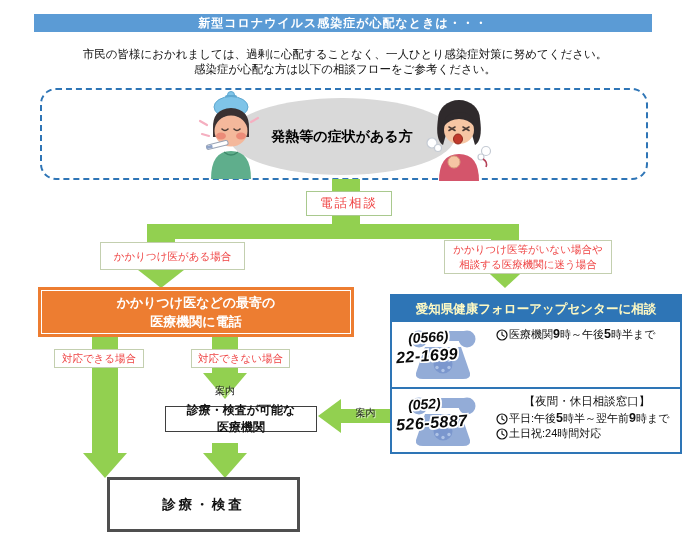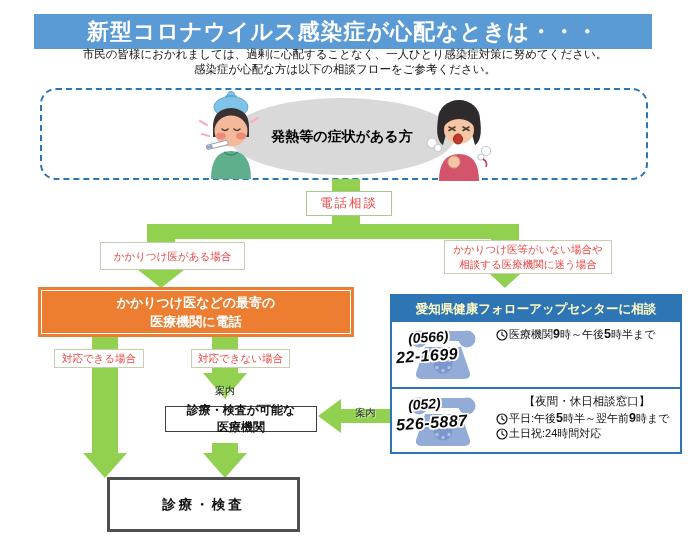--- a/index.html
+++ b/index.html
@@ -11,22 +11,22 @@
     --phone-blue:#93ACD7;
     --label-border:#C3CFAF;
   }
   html,body{margin:0;padding:0;background:#fff;}
   #stage{
     position:relative;width:690px;height:539px;background:#fff;overflow:hidden;
     font-family:"Liberation Sans","DejaVu Sans",sans-serif;color:#111;margin:0 auto;
   }
   .abs{position:absolute;box-sizing:border-box;}
   
-  .banner{left:34px;top:14px;width:618px;height:35px;background:var(--banner-blue);
-    color:#fff;font-weight:bold;font-size:22px;letter-spacing:1px;
+  .banner{left:34px;top:14px;width:618px;height:18px;background:var(--banner-blue);
+    color:#fff;font-weight:bold;font-size:12px;letter-spacing:1px;
     display:flex;align-items:center;justify-content:center;z-index:2;}
   .subtitle{left:0;top:47px;width:690px;text-align:center;font-size:11.5px;line-height:15px;color:#111;z-index:2;}
   
   .dashed{left:40px;top:88px;width:608px;height:92px;border:2px dashed var(--deep-blue);border-radius:16px;z-index:0;}
   .symptom-ellipse{left:229px;top:98px;width:226px;height:77px;background:var(--ellipse-gray);
     border-radius:50%;display:flex;align-items:center;justify-content:center;
     font-weight:bold;font-size:14px;color:#000;z-index:1;}
   .illus{z-index:2;}
   
   #flow-svg{position:absolute;left:0;top:0;width:690px;height:539px;z-index:1;pointer-events:none;}

